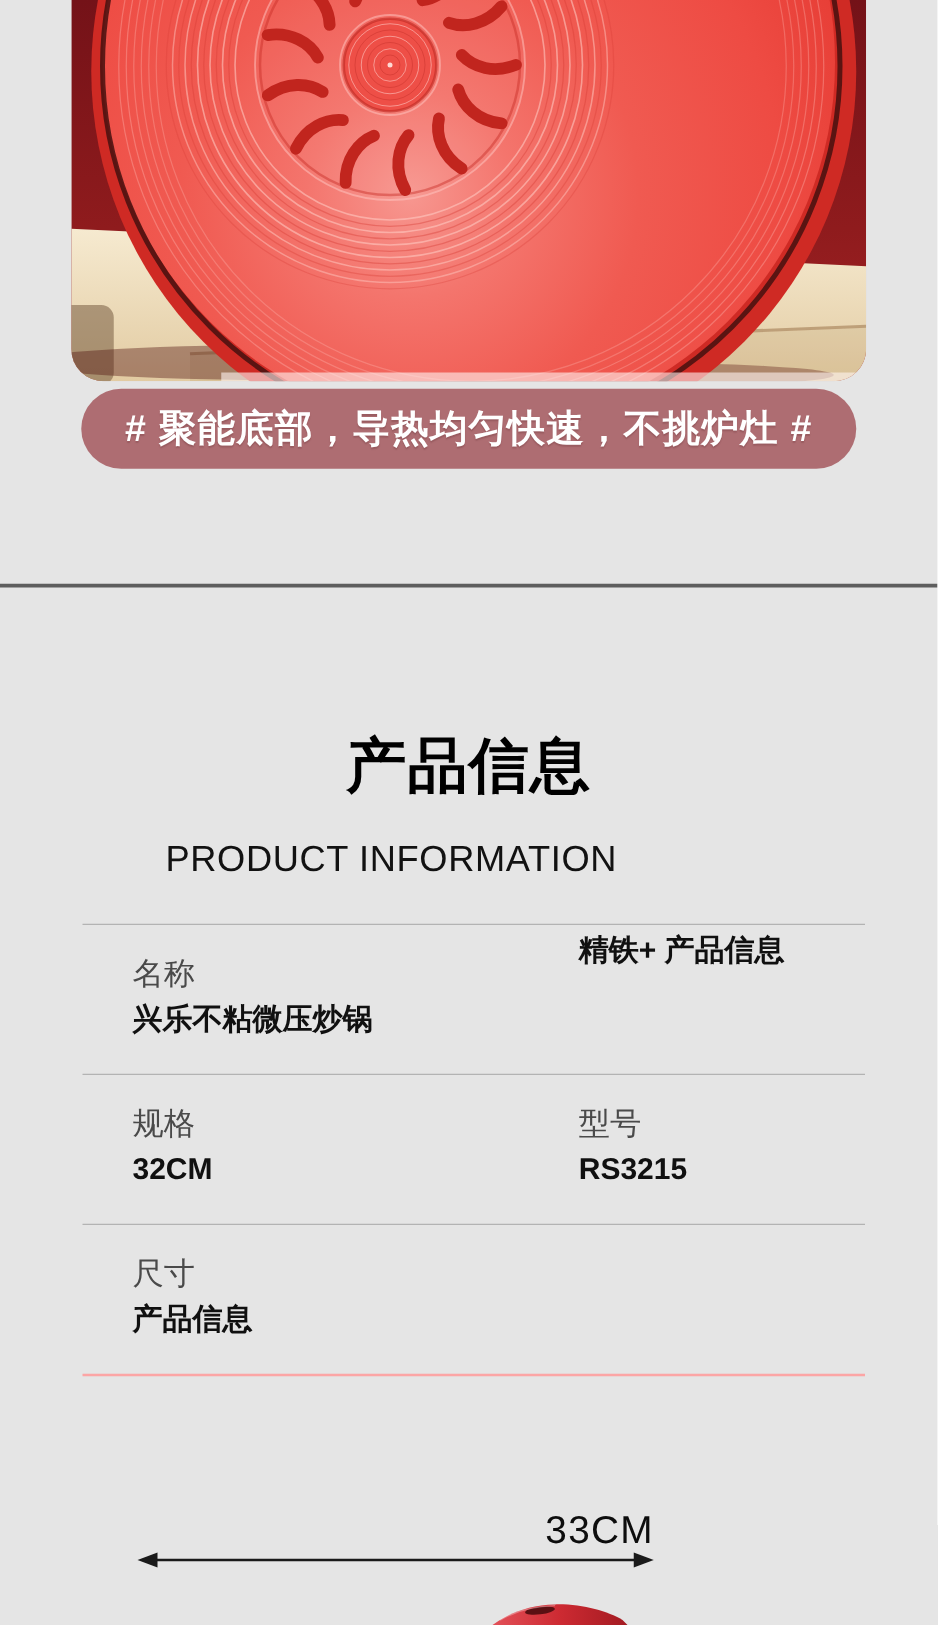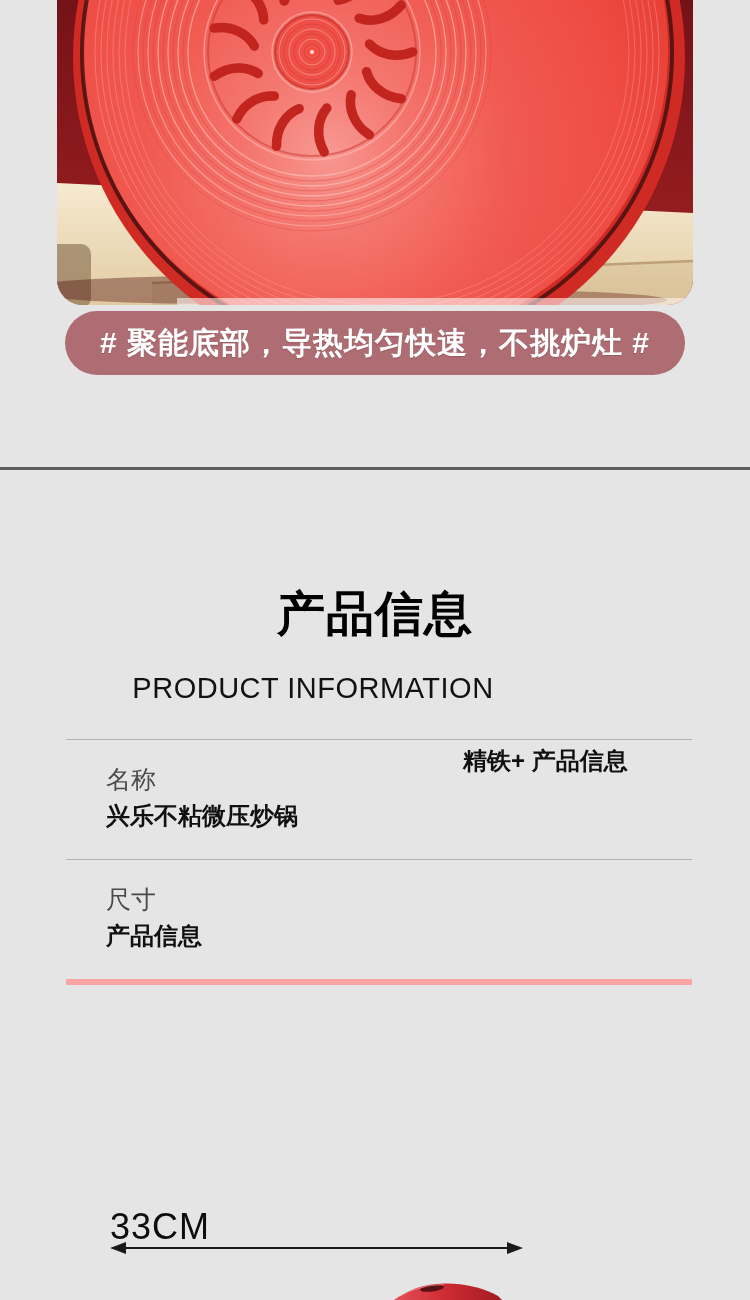--- a/index.html
+++ b/index.html
@@ -24,30 +24,30 @@
 
   
   .page-title { position:absolute; left:0; top:574px; width:750px; text-align:center;
                 font-size:48px; line-height:80px; font-weight:900; color:#000; letter-spacing:1px; }
   .page-subtitle { position:absolute; left:0; top:672px; width:626px; text-align:center;
                    font-size:29px; font-weight:500; color:#121212; letter-spacing:0.5px; }
 
   
   .spec-table { position:absolute; left:66px; top:739px; width:626px; }
   .spec-row { position:relative; height:119px; border-top:1px solid #b3b3b3; }
-  .spec-row:last-child { border-bottom:6px solid #fca5a5; }
+  .spec-row:last-child { border-bottom:2px solid #fca5a5; }
   .spec-cell { position:absolute; top:0; }
   .spec-cell.left  { left:40px; }
   .spec-cell.right { left:397px; }
   .spec-label { margin-top:24px; font-size:25px; line-height:31px; color:#4a4a4a; font-weight:400; }
   .spec-value { margin-top:4px; font-size:24px; line-height:34px; color:#101010; font-weight:600; }
 
   
-  .dim-label { position:absolute; left:110px; top:1206px; width:413px; text-align:left;
-               font-size:36px; font-weight:500; color:#0d0d0d; letter-spacing:1px; }
+  .dim-label { position:absolute; left:110px; top:1206px; width:413px; text-align:right;
+               font-size:31px; font-weight:500; color:#0d0d0d; letter-spacing:1px; }
   .dim-arrow { position:absolute; left:110px; top:1247px; width:413px; height:3px; }
   .dim-arrow .line { position:absolute; left:6px; right:6px; top:0; height:2px; background:#1a1a1a; }
   .dim-arrow .head { position:absolute; top:-5px; width:0; height:0;
                      border-top:6px solid transparent; border-bottom:6px solid transparent; }
   .dim-arrow .head.west { left:0;  border-right:16px solid #1a1a1a; }
   .dim-arrow .head.east { right:0; border-left:16px solid #1a1a1a; }
 
   
   .handle-peek { position:absolute; left:392px; top:1282px; width:112px; height:18px; }
 </style>
@@ -166,20 +166,30 @@
       <div class="spec-cell left">
         <div class="spec-label">名称</div>
         <div class="spec-value">兴乐不粘微压炒锅</div>
       </div>
       <div class="spec-cell right">
         <div class="spec-value">精铁+ 产品信息</div>
       </div>
     </div>
     <div class="spec-row">
       <div class="spec-cell left">
+        <div class="spec-label">规格</div>
+        <div class="spec-value">32CM</div>
+      </div>
+      <div class="spec-cell right">
+        <div class="spec-label">型号</div>
+        <div class="spec-value">RS3215</div>
+      </div>
+    </div>
+    <div class="spec-row">
+      <div class="spec-cell left">
         <div class="spec-label">尺寸</div>
         <div class="spec-value">产品信息</div>
       </div>
     </div>
   </div>
 
   <div class="dim-label">33CM</div>
   <div class="dim-arrow">
     <span class="head west"></span>
     <span class="line"></span>

